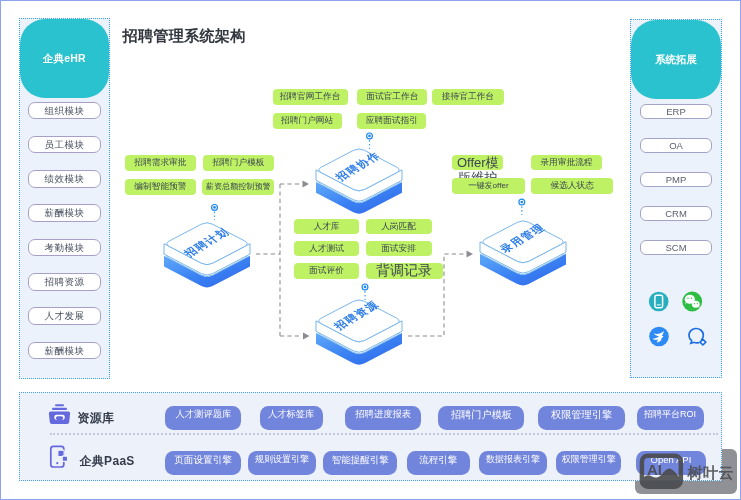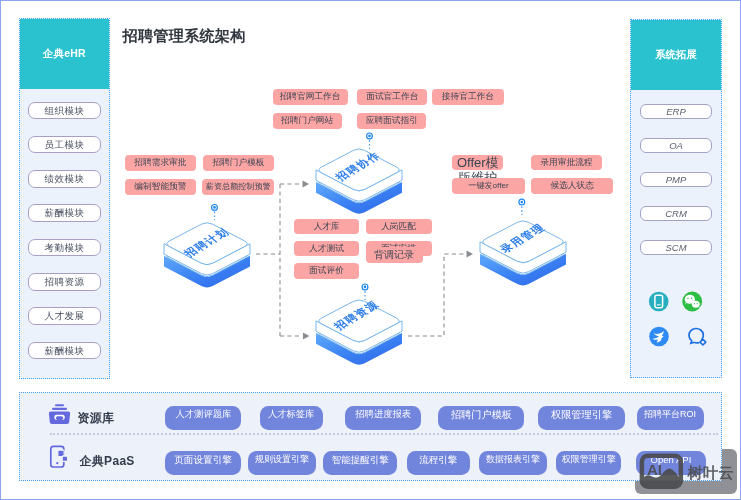--- a/index.html
+++ b/index.html
@@ -1,28 +1,28 @@
 <!DOCTYPE html>
 <html lang="zh"><head>
 <meta charset="UTF-8">
 <title>招聘管理系统架构</title>
 <style>
   * { margin:0; padding:0; box-sizing:border-box; }
   html,body { width:741px; height:500px; }
   body { font-family:"Liberation Sans",sans-serif; background:#fff; position:relative; overflow:hidden; }
   .frame { position:absolute; inset:0; border:1.6px solid #8da4f0; pointer-events:none; z-index:40; }
   .panel { position:absolute; border:1px dotted #3f9ff0; background:#ecf2fb; }
-  .teal { position:absolute; left:0; top:0; right:0; height:70px; background:#2ac2ce; color:#fff;
-           font-weight:bold; display:flex; align-items:center; justify-content:center; letter-spacing:0.5px; }
+  .teal { position:absolute; left:0; top:0; right:0; height:79px; background:#2ac2ce; color:#fff;
+           font-weight:bold; display:flex; align-items:center; justify-content:center; letter-spacing:0.5px;border-radius:25px; }
   .mod { position:absolute; left:28px; width:73px; height:17.5px; background:#fff; border:1px solid #a89fc8;
           border-radius:7px; font-size:9.5px; letter-spacing:0.45px; color:#454c5c; text-align:center; line-height:15.5px; z-index:5; }
   .ext { position:absolute; left:640px; width:72px; height:15px; background:#fff; border:1px solid #a3a3c8;
-          border-radius:6px; font-size:9.5px; color:#5a5f6e; text-align:center; line-height:13px; z-index:5;font-style:italic; }
+          border-radius:6px; font-size:9.5px; color:#5a5f6e; text-align:center; line-height:13px; z-index:5; }
   .title { position:absolute; left:122.5px; top:25.5px; font-size:15.2px; font-weight:bold; color:#32363e; letter-spacing:0.2px; }
-  .pill { position:absolute; height:15.8px; background:#fca5a5; border-radius:4px; color:#3b4551;
+  .pill { position:absolute; height:15.8px; background:#bef264; border-radius:4px; color:#3b4551;
            text-align:center; line-height:15.8px; z-index:5; }
   .lay { position:absolute; left:0; top:0; z-index:6; pointer-events:none; }
   .bbox { position:absolute; left:19px; top:392px; width:702.5px; height:88.5px; border:1px dotted #49a0e8; background:#edf1fa; z-index:3; }
   .bbtn { position:absolute; height:24px; background:#7285dc; border-radius:8.5px; color:#fff; font-size:9.3px;
            text-align:center; line-height:17px; z-index:5; }
   .blab { position:absolute; font-size:12px; font-weight:bold; color:#333b4a; z-index:5; letter-spacing:0.3px; }
   .sep { position:absolute; left:50px; top:433px; width:668px; border-top:2px dotted #c3cadb; z-index:4; }
   .gray { position:absolute; left:635px; top:449px; width:102px; height:45px; border-radius:6px; background:#8f9196; z-index:2; }
   .wm { position:absolute; left:632px; top:444px; z-index:30; }
 </style>
@@ -61,21 +61,21 @@
 <div class="pill" style="left:357.3px;top:113.4px;width:69.0px;font-size:8.7px">应聘面试指引</div>
 <div class="pill" style="left:125.2px;top:155.3px;width:70.4px;font-size:8.7px">招聘需求审批</div>
 <div class="pill" style="left:203.3px;top:155.3px;width:70.4px;font-size:8.7px">招聘门户模板</div>
 <div class="pill" style="left:125.2px;top:179.3px;width:70.4px;font-size:8.7px">编制智能预警</div>
 <div class="pill" style="left:202.2px;top:179.3px;width:72.1px;font-size:8.1px">薪资总额控制预警</div>
 <div class="pill" style="left:294.2px;top:218.5px;width:64.6px;font-size:8.7px">人才库</div>
 <div class="pill" style="left:365.5px;top:218.5px;width:66.1px;font-size:8.7px">人岗匹配</div>
 <div class="pill" style="left:294.2px;top:240.6px;width:64.6px;font-size:8.7px">人才测试</div>
 <div class="pill" style="left:365.5px;top:240.6px;width:66.1px;font-size:8.7px">面试安排</div>
 <div class="pill" style="left:294.2px;top:262.8px;width:64.6px;font-size:8.7px">面试评价</div>
-<div class="pill" style="left:365.5px;top:247px;width:57px;font-size:10px">背调记录</div>
+<div class="pill" style="left:365.5px;top:263px;width:77px;font-size:14px">背调记录</div>
 <div class="pill" style="left:452.3px;top:154.6px;width:51px;font-size:13px">Offer模版维护</div>
 <div class="pill" style="left:531.2px;top:154.6px;width:70.6px;font-size:8.7px">录用审批流程</div>
 <div class="pill" style="left:452.3px;top:177.9px;width:72.4px;font-size:8.1px">一键发offer</div>
 <div class="pill" style="left:531.2px;top:177.9px;width:82px;font-size:8.7px">候选人状态</div>
 
   <div class="bbox"></div>
   <div class="sep"></div>
   <div class="blab" style="left:77.5px;top:409.5px">资源库</div>
   <div class="blab" style="left:79.5px;top:452.5px">企典PaaS</div>
 <div class="bbtn" style="left:165.4px;top:406px;width:76.0px;font-size:9.3px">人才测评题库</div>

